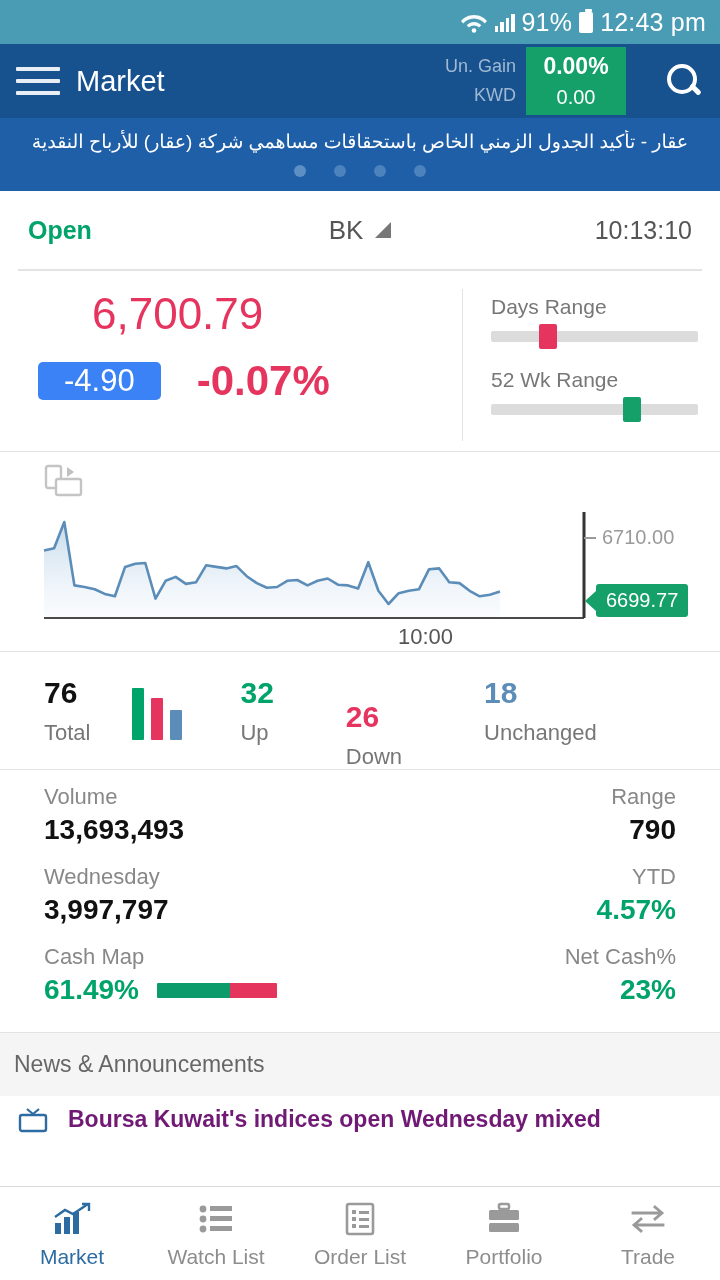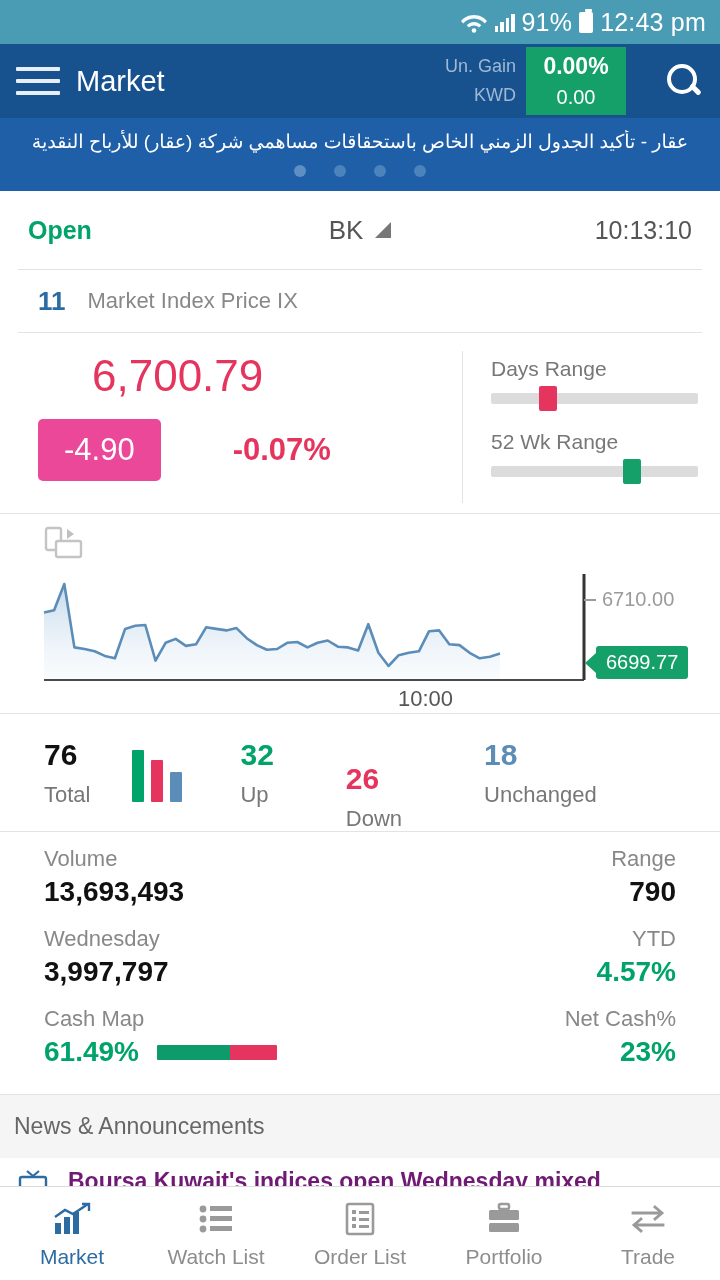--- a/index.html
+++ b/index.html
@@ -63,22 +63,22 @@
   .idx-num { color:#2c6ca3; font-size:26px; font-weight:bold; }
   .idx-name { color:#888; font-size:22px; }
 
   
   .price-block { display:flex; padding:18px 0 10px; }
   .price-left { flex:1; padding-left:38px; }
   .price-main { display:flex; align-items:center; gap:16px; }
   .arrow-dn { width:0; height:0; border-left:19px solid transparent; border-right:19px solid transparent; border-top:22px solid #e8ois; border-top-color:#e5355f; }
   .price-val { color:#e5355f; font-size:44px; }
   .price-sub { display:flex; align-items:center; gap:36px; margin-top:18px; }
-  .chg-badge { background:#ec4899; color:#fff; font-size:31px; padding:13px 26px; border-radius:5px; }
-  .chg-pct { color:#e5355f; font-size:31px; font-weight:bold;margin-left:36px; }
+  .chg-badge { background:#3b82f6; color:#fff; font-size:31px; padding:1px 26px; border-radius:5px; }
+  .chg-pct { color:#e5355f; font-size:42px; font-weight:bold; }
   .price-right { width:258px; border-left:1px solid #e3e3e3; padding:6px 22px 0 28px; }
   .rng-label { color:#777; font-size:21px; margin-bottom:12px; }
   .rng-track { height:11px; background:#dcdcdc; border-radius:2px; position:relative; margin-bottom:26px; }
   .rng-mark { position:absolute; top:-7px; width:18px; height:25px; border-radius:2px; }
 
   
   .chart-sec { border-top:1px solid #e3e3e3; padding:10px 0 0; position:relative; height:200px; }
   .rot-ic { position:absolute; left:44px; top:12px; width:40px; height:34px; }
   .chart-area { position:absolute; left:0; top:48px; width:720px; height:140px; }
   .axis-tick-label { position:absolute; color:#9a9a9a; font-size:20px; }
@@ -179,24 +179,20 @@
   <div class="mkt-status">
     <div class="mkt-open">Open</div>
     <div class="mkt-code">
       <span class="code">BK</span>
       <span class="tri-down"></span>
     </div>
     <div class="mkt-time">10:13:10</div>
   </div>
   <div class="hr"></div>
 
-  <div class="idx-row">
-    <span class="idx-num">11</span>
-    <span class="idx-name">Market Index Price IX</span>
-  </div>
   <div class="hr"></div>
 
   <div class="price-block">
     <div class="price-left">
       <div class="price-main">
         <span class="arrow-dn"></span>
         <span class="price-val">6,700.79</span>
       </div>
       <div class="price-sub">
         <span class="chg-badge">-4.90</span>

